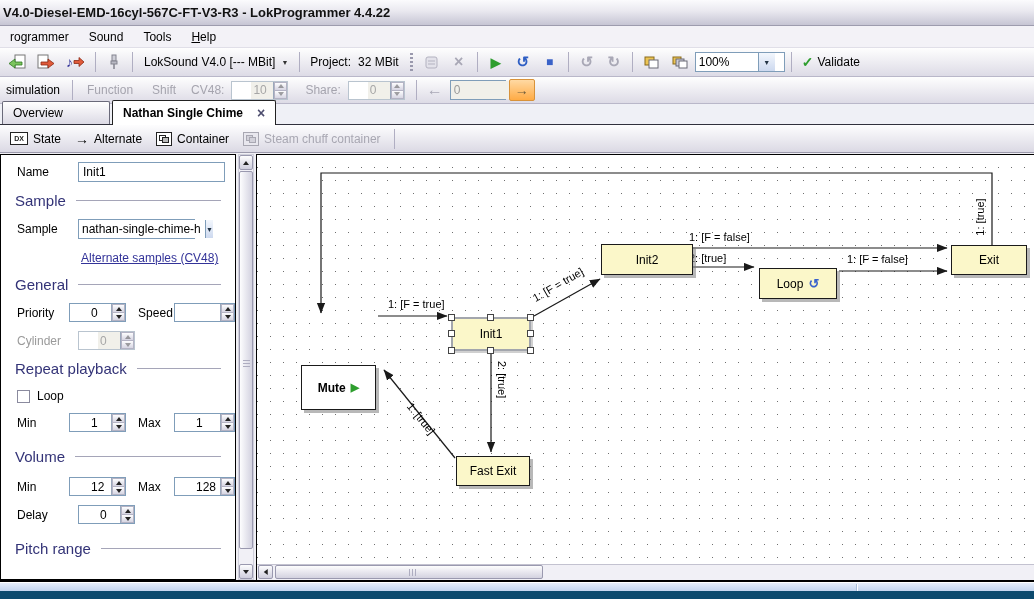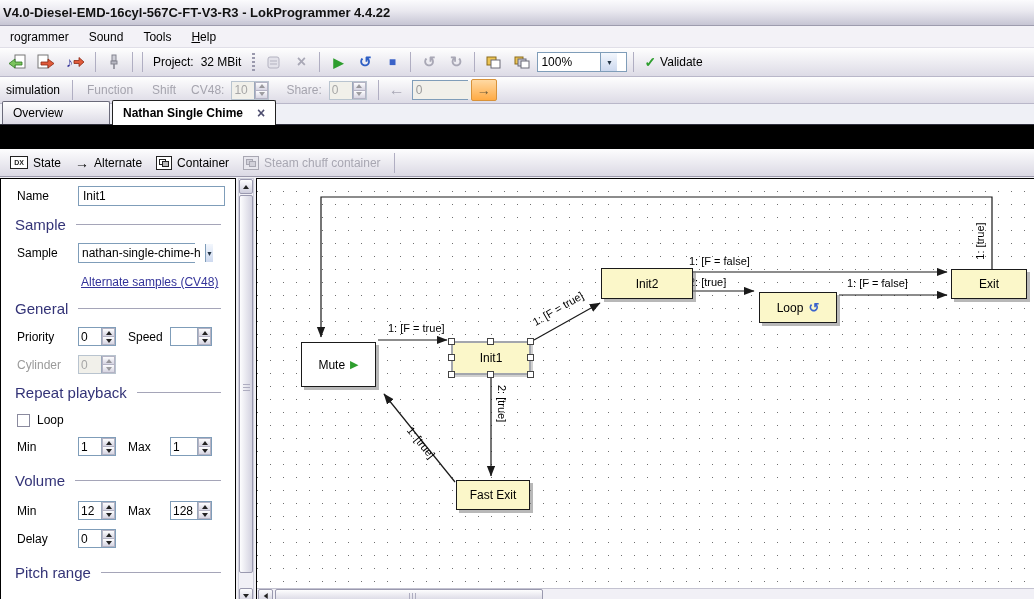--- a/index.html
+++ b/index.html
@@ -1,17 +1,17 @@
 <!DOCTYPE html>
 <html><head>
 <meta charset="utf-8">
 <style>
   * { margin:0; padding:0; box-sizing:border-box; }
   html,body { width:1034px; height:599px; overflow:hidden; font-family:"Liberation Sans",sans-serif; background:#f0eff4; }
-  #app { position:relative; width:1034px; height:599px; background:#000000; }
+  #app { position:relative; width:1034px; height:599px; background:#0c4a6e; }
 
   
   .titlebar { height:26px; background:linear-gradient(180deg,#fbfbfd 0%,#e9e8ef 45%,#c6c5d4 100%); border-bottom:1px solid #9d9cae; display:flex; align-items:center; padding-left:3px; }
   .titlebar .t { font-size:13px; font-weight:bold; color:#111; }
   .menubar { height:22px; background:#f3f2f7; display:flex; align-items:center; border-bottom:1px solid #e0dfe8; }
   .menuitem { padding:2px 10px; font-size:12px; color:#000; cursor:default; }
   .menuitem.ul::first-letter { text-decoration:underline; }
 
   
   .tb { height:29px; background:linear-gradient(180deg,#fefefe,#dddbe6); border-bottom:1px solid #b9b7c9; display:flex; align-items:center; padding:0 4px; gap:3px; }
@@ -34,42 +34,42 @@
   .combo.dis input { background:#f1f0ea; color:#9a9a9a; }
   .orangebtn { height:22px; width:26px; background:linear-gradient(180deg,#ffd9a3,#ffab45); border:1px solid #d8923a; border-radius:2px; display:flex; align-items:center; justify-content:center; color:#6b5b3a; font-weight:bold; font-size:14px; }
 
   
   .tabstrip { height:21px; background:#eff0f6; border-bottom:1px solid #30303c; display:flex; align-items:flex-end; padding-left:2px; position:relative; z-index:3; }
   .tab { height:23px; display:flex; align-items:center; padding:0 10px; font-size:12px; border:1px solid #6a6a7a; border-bottom:none; border-radius:2px 2px 0 0; background:linear-gradient(180deg,#ffffff,#dcdae5); margin-right:2px; }
   .tab.active { height:25px; background:#fff; border-color:#222; font-weight:bold; margin-bottom:-1px; z-index:4; position:relative; gap:14px; }
   .tabclose { color:#4d4d6e; font-weight:bold; font-size:14px; line-height:1; }
 
   
-  .dtb { height:28px; background:linear-gradient(180deg,#fdfdfe,#dbd9e4); border-bottom:1px solid #9b99ab; display:flex; align-items:center; padding-left:6px; gap:6px; font-size:12px;margin-top:24px; }
+  .dtb { height:28px; background:linear-gradient(180deg,#fdfdfe,#dbd9e4); border-bottom:1px solid #9b99ab; display:flex; align-items:center; padding-left:6px; gap:6px; font-size:12px; }
   .dtb .item { display:flex; align-items:center; gap:5px; padding:2px 4px; }
   .dtb .dis { color:#a8a7b2; }
   .mini-state { width:18px; height:13px; border:1px solid #222; background:#fff; font-size:7px; display:flex; align-items:center; justify-content:center; font-weight:bold; color:#222; }
   .mini-cont { width:16px; height:14px; border:1px solid #222; background:#fff; position:relative; }
   .mini-cont::before { content:""; position:absolute; left:2px; top:2px; width:5px; height:4px; border:1px solid #222; }
   .mini-cont::after { content:""; position:absolute; right:2px; bottom:2px; width:5px; height:4px; border:1px solid #222; background:#bbb; }
   .mini-cont.gray { border-color:#a8a7b2; background:#e8e7ee; }
   .mini-cont.gray::before,.mini-cont.gray::after { border-color:#a8a7b2; background:#d2d1da; }
 
   
   .content { position:relative; height:429px; border-bottom:2px solid #000; background:#f0eff4; }
 
   
   .panel { position:absolute; left:0; top:1px; width:236px; height:426px; background:#fff; border:1px solid #000; overflow:hidden; }
   .sec { display:flex; align-items:center; color:#333377; font-size:15px; margin:10px 14px 2px 14px; white-space:nowrap; }
   .sec::after { content:""; flex:1 1 auto; border-top:1px solid #a5a5b8; margin-left:10px; min-width:8px; }
   .prow { display:flex; align-items:center; margin:7px 0 9px 16px; font-size:12px; }
   .plabel { width:61px; }
   .plabel2 { width:42px; margin-left:12px; }
   .txt { border:1px solid #7f9db9; height:20px; font:12px "Liberation Sans",sans-serif; padding:1px 4px; outline:none; }
-  .spin { display:inline-flex; border:1px solid #7f9db9; background:#fff; height:19px; }
+  .spin { display:inline-flex; border:1px solid #7f9db9; background:#fff; height:19px;padding-left:19px; }
   .spin input { border:none; outline:none; font:12px "Liberation Sans",sans-serif; padding:0 2px; width:22px; background:#fff; }
   .spin input.w26 { width:26px; }
   .spinbtns { display:flex; flex-direction:column; width:14px; border-left:1px solid #9aa8bb; }
   .sb { flex:1; background:linear-gradient(180deg,#fdfdfe,#d6d5e2); border:1px solid #b4b3c4; position:relative; }
   .sb.up { border-bottom:none; }
   .sb::after { content:""; position:absolute; left:50%; top:50%; border:3px solid transparent; }
   .sb.up::after { transform:translate(-50%,-70%); border-bottom:4px solid #222; }
   .sb.dn::after { transform:translate(-50%,-30%); border-top:4px solid #222; }
   .spin.dis { border-color:#b9c4cf; }
   .spin.dis input { background:#f1f0ea; color:#a6a6a6; }
@@ -85,21 +85,21 @@
   .sbtn.up { top:0; } .sbtn.up::after { transform:translate(-50%,-70%); border-bottom:4px solid #222; }
   .sbtn.dn { bottom:0; } .sbtn.dn::after { transform:translate(-50%,-30%); border-top:4px solid #222; }
   .vthumb { position:absolute; left:0; top:16px; width:14px; height:378px; background:linear-gradient(90deg,#fdfdfe,#d3d2e0); border:1px solid #9a99af; border-radius:2px; }
   .vgrip { position:absolute; left:3px; top:50%; width:7px; height:8px; background:repeating-linear-gradient(180deg,#aeadc0 0 1px,transparent 1px 3px); }
 
   
   .canvas { position:absolute; left:256px; top:1px; width:778px; height:427px; background:#fff; border:1px solid #000; border-right:none; overflow:hidden;
             background-image:radial-gradient(circle,#6f6f6f 0.8px,transparent 0.95px); background-size:13px 13px; background-position:7px 6px; }
   .dsvg { position:absolute; left:0; top:0; z-index:1; }
   .node { position:absolute; z-index:2; background:#fbf7c9; border:1px solid #1a1a1a; box-shadow:3px 3px 0 rgba(125,125,125,.55); display:flex; align-items:center; justify-content:center; gap:5px; font-size:12px; color:#000; }
-  .node.start { background:#fff; font-weight:normal; }
+  .node.start { background:#fff; font-weight:bold;margin-top:47px; }
   .node.selected { border:2px solid #a3a6ad; box-shadow:2px 2px 0 rgba(150,150,150,.45); }
   .nplay { color:#2e9e2e; font-size:11px; }
   .nloop { color:#3a62cc; font-weight:bold; font-size:13px; }
   .hd { position:absolute; width:7px; height:7px; background:#fff; border:1px solid #444; z-index:3; }
 
   
   .hsb { position:absolute; left:0; bottom:0; width:100%; height:16px; background:#f1f0f6; border-top:1px solid #c3c2d0; z-index:5; }
   .hbtn { position:absolute; left:1px; top:0; width:15px; height:14px; background:linear-gradient(180deg,#fdfdfe,#cfcedd); border:1px solid #9a99af; border-radius:2px; }
   .hbtn::after { content:""; position:absolute; left:50%; top:50%; border:3px solid transparent; transform:translate(-75%,-50%); border-right:4px solid #222; }
   .hthumb { position:absolute; left:18px; top:0; width:268px; height:14px; background:linear-gradient(180deg,#fdfdfe,#d3d2e0); border:1px solid #9a99af; border-radius:2px; }
@@ -149,20 +149,24 @@
     </span>
     <span class="sep"></span>
     <span class="tbtn">
       <svg width="12" height="16">
           <rect x="4" y="1" width="4" height="6" fill="#cfcfd8" stroke="#83838f"></rect>
           <rect x="3" y="7" width="6" height="3" fill="#b9b9c4" stroke="#83838f"></rect>
           <line x1="6" y1="10" x2="6" y2="15" stroke="#83838f" stroke-width="1.5"></line>
         </svg>
     </span>
     <span class="sep"></span>
+    <span class="tbtn ddtext">
+      <span>LokSound V4.0 [--- MBit]</span>
+      <span class="dd-arrow">▼</span>
+    </span>
     <span class="sep"></span>
     <span class="lbl" style="padding:0 4px">Project:</span>
     <span class="lbl" style="padding-right:4px">32 MBit</span>
     <span class="grip"></span>
     <span class="tbtn">
       <svg width="16" height="15">
           <rect x="2" y="2" width="11" height="11" rx="2" fill="#e3e2ea" stroke="#b3b2c0"></rect>
           <line x1="4" y1="6" x2="11" y2="6" stroke="#b3b2c0"></line>
           <line x1="4" y1="9" x2="11" y2="9" stroke="#b3b2c0"></line>
         </svg>

